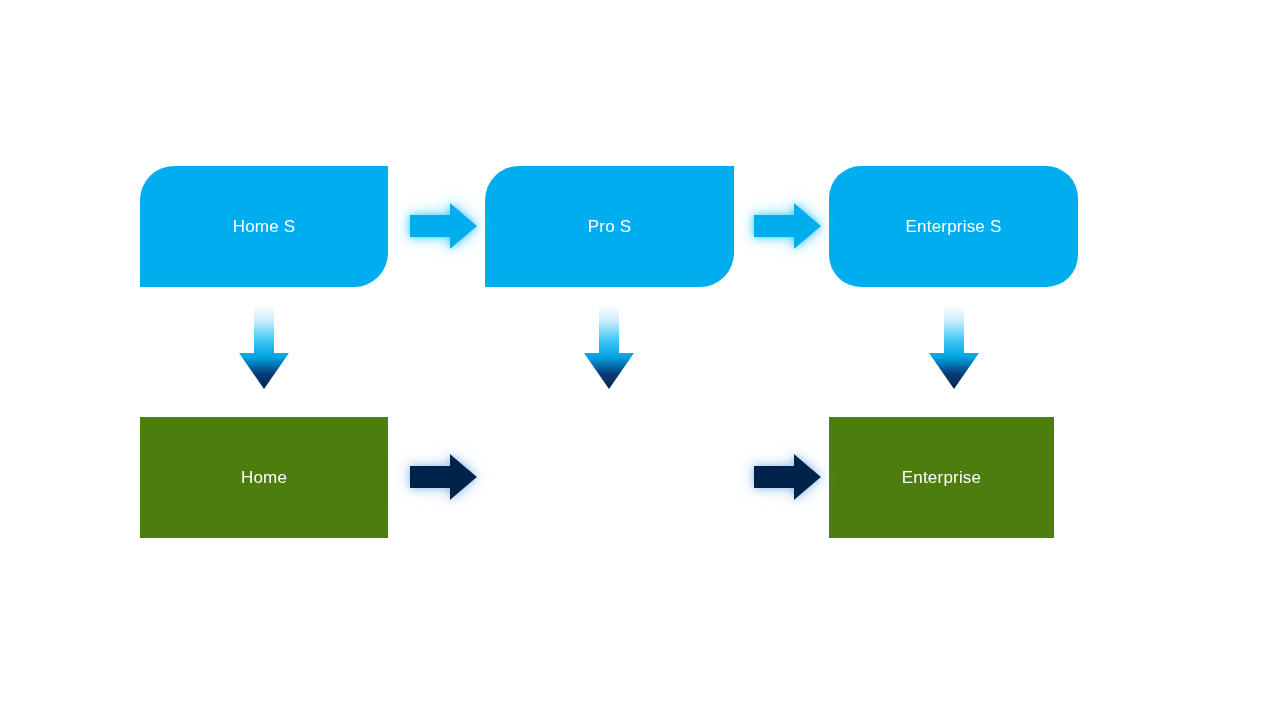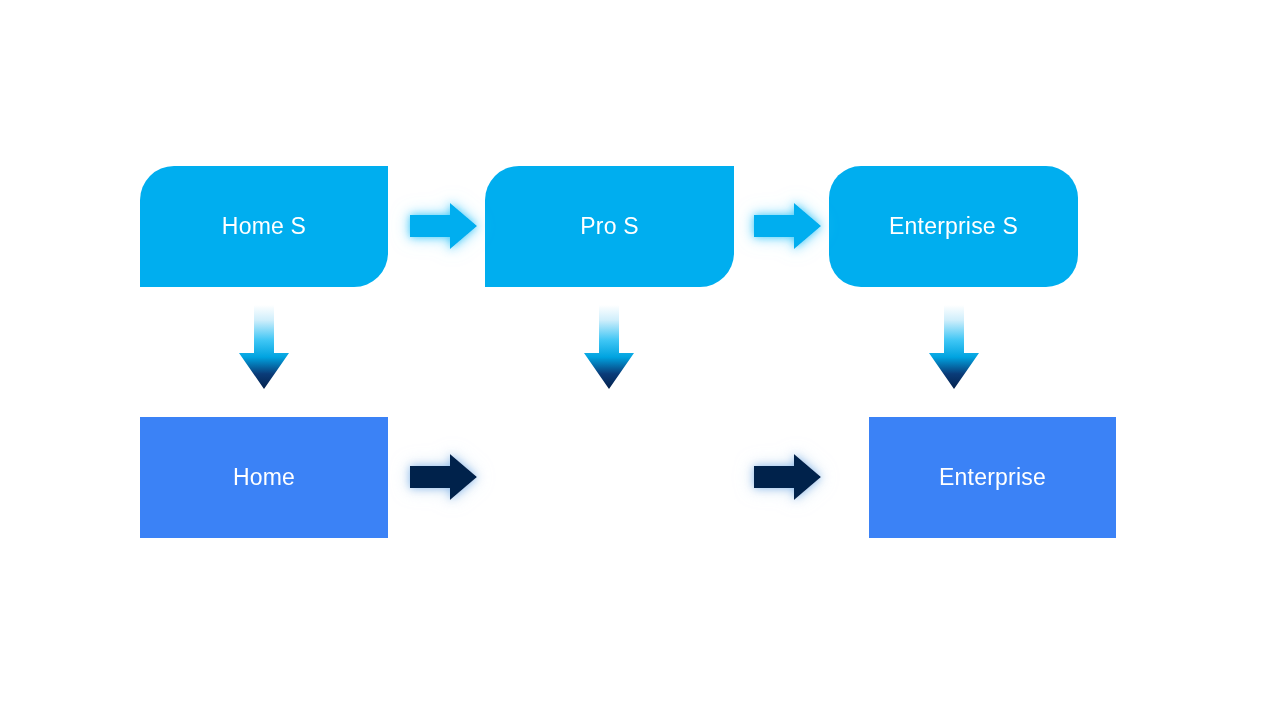--- a/index.html
+++ b/index.html
@@ -22,33 +22,33 @@
   }
 
   
   .node-box {
     position: absolute;
     display: flex;
     align-items: center;
     justify-content: center;
     box-sizing: border-box;
     color: #ffffff;
-    font-size: 23px;
+    font-size: 17px;
     font-weight: 400;
     letter-spacing: 0.2px;
     line-height: 1;
     -webkit-font-smoothing: antialiased;
   }
   .node-box.tier-service {
     background: #00AEEF;
     
     border-radius: 34px 0 34px 0;
   }
   .node-box.tier-product {
-    background: #3b82f6;
+    background: #4d7c0f;
     border-radius: 0;
   }
   .node-label {
     pointer-events: none;
     white-space: nowrap;
   }
 
   
   .h-arrow {
     position: absolute;
@@ -89,21 +89,21 @@
 
   <div class="node-box tier-service" style="left:829px; top:166px; width:249px; height:121px;border-radius:32px;">
     <span class="node-label">Enterprise S</span>
   </div>
 
   <div class="node-box tier-product" style="left:140px; top:417px; width:248px; height:121px;">
     <span class="node-label">Home</span>
   </div>
 
 
-  <div class="node-box tier-product" style="left:869px; top:417px; width:247px; height:121px;">
+  <div class="node-box tier-product" style="left:829px; top:417px; width:225px; height:121px;">
     <span class="node-label">Enterprise</span>
   </div>
 
   <svg width="0" height="0" style="position:absolute;left:-9999px;top:-9999px;" aria-hidden="true">
     <defs>
       <linearGradient id="gradDown" x1="0" y1="0" x2="0" y2="1">
         <stop offset="0%" stop-color="#FFFFFF"></stop>
         <stop offset="18%" stop-color="#CFEEFB"></stop>
         <stop offset="42%" stop-color="#3FC6F5"></stop>
         <stop offset="62%" stop-color="#00A3E0"></stop>

